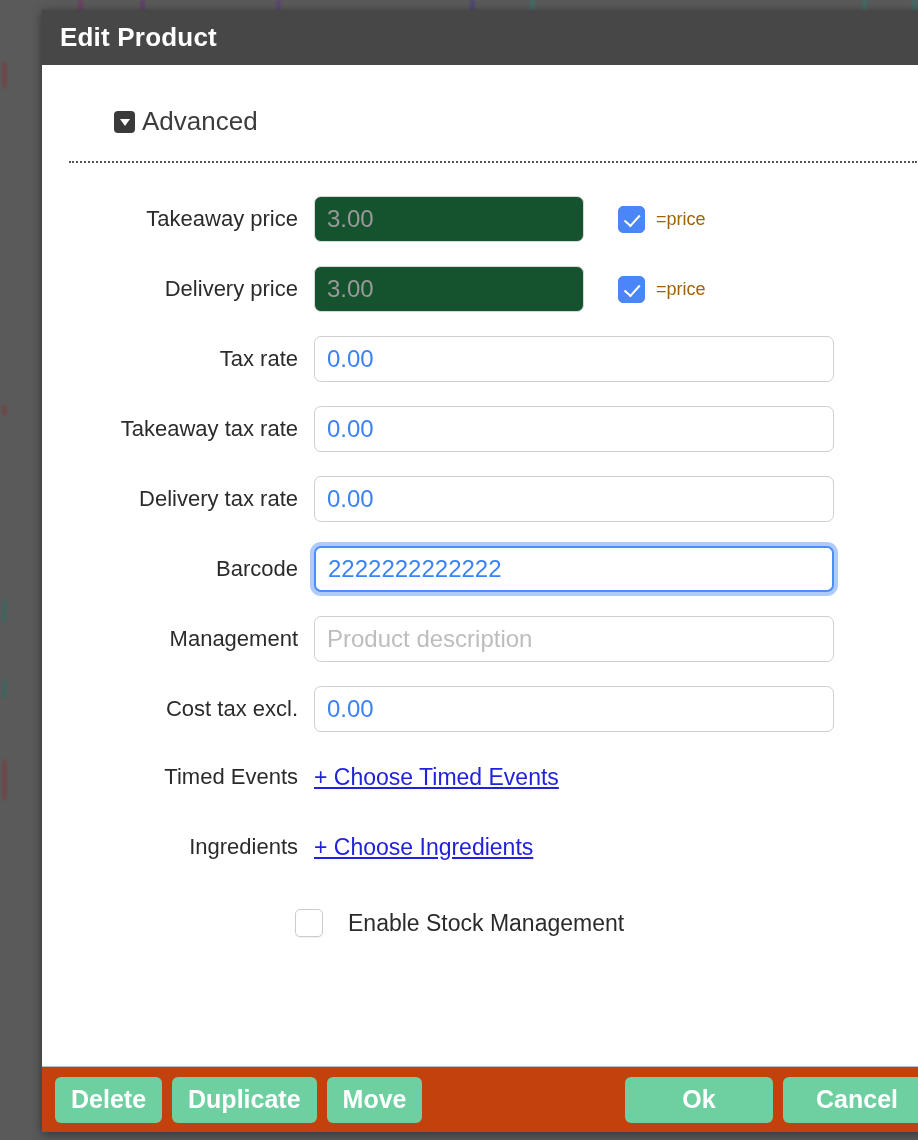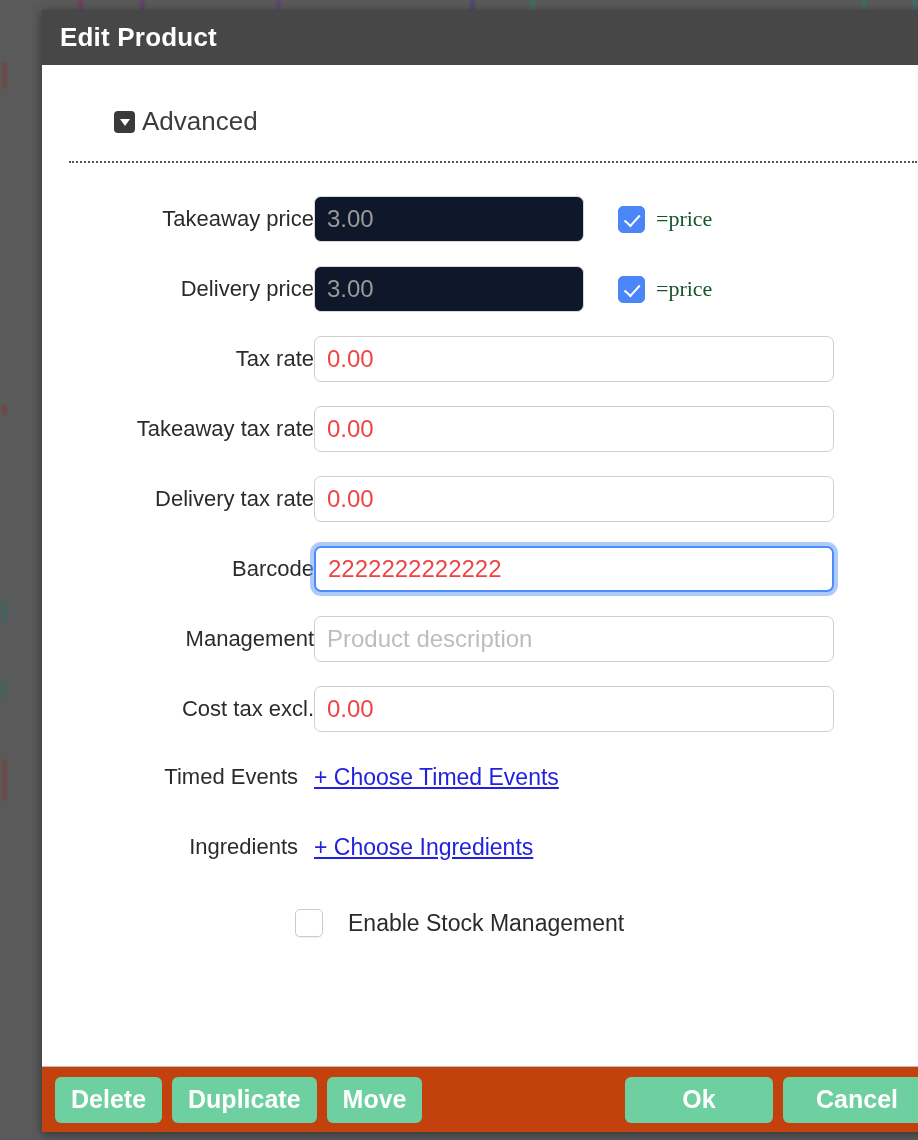--- a/index.html
+++ b/index.html
@@ -111,41 +111,42 @@
   }
   .row {
     display: flex;
     align-items: center;
     height: 48px;
     margin-bottom: 22px;
   }
   .row .label {
     width: 272px;
     text-align: right;
+    padding-right: 16px;
     box-sizing: border-box;
     font-size: 22px;
     color: #2b2b2b;
     white-space: nowrap;
   }
   .field {
     height: 46px;
     box-sizing: border-box;
     border: 1px solid #cfcfcf;
     border-radius: 7px;
     background: #ffffff;
     font-family: "Liberation Sans", sans-serif;
     font-size: 24px;
-    color: #ef4444;
+    color: #3b82f6;
     padding: 0 12px;
     outline: none;
   }
   .field.wide  { width: 520px; }
   .field.short { width: 270px; }
   .field.disabled {
-    background: #0f172a;
+    background: #14532d;
     color: #9a9a9a;
     border-color: #d8d8d8;
   }
   .field.focused {
     border: 2px solid #4c8dfb;
     box-shadow: 0 0 0 4px rgba(110,160,250,.55);
     border-radius: 7px;
   }
   .field::placeholder { color: #bdbdbd; }
 
@@ -176,24 +177,23 @@
   }
   .cbx .check {
     display: block;
     width: 7px;
     height: 13px;
     border: solid #ffffff;
     border-width: 0 2.6px 2.6px 0;
     transform: rotate(42deg) translate(0px,-1px);
   }
   .cbx-label {
-    font-size: 22px;
-    color: #14532d;
+    font-size: 18px;
+    color: #a16207;
     white-space: nowrap;
-    font-family: Liberation Serif, serif;
   }
 
   
   .linkrow { height: 44px; margin-bottom: 26px; }
   .linkrow .label { padding-right: 16px; }
   a.choose {
     font-size: 23px;
     color: #2222dd;
     text-decoration: underline;
     white-space: nowrap;

